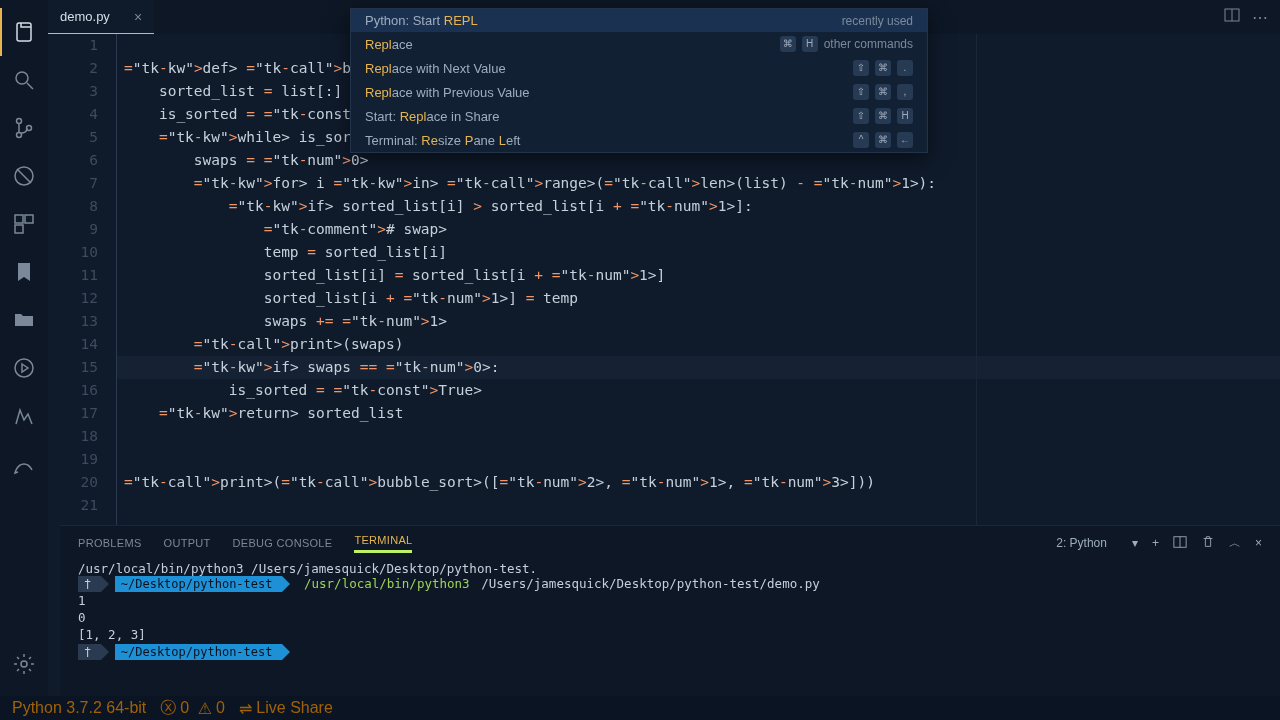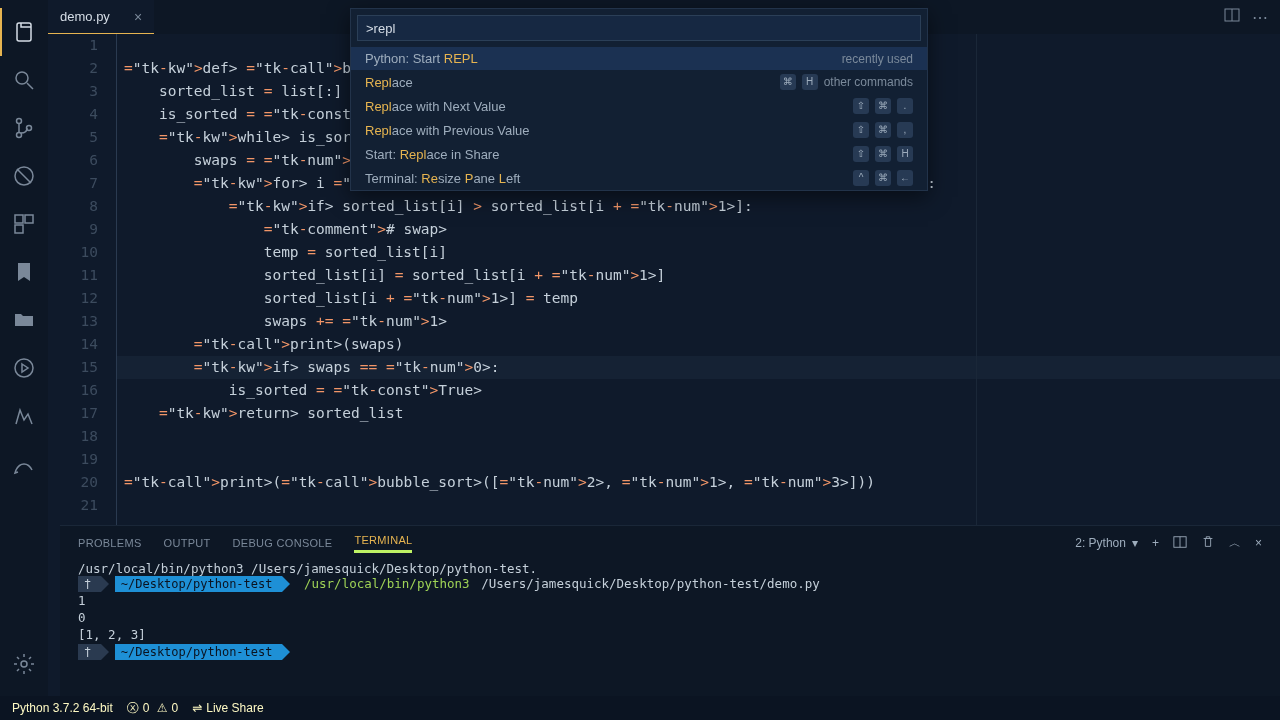--- a/index.html
+++ b/index.html
@@ -78,40 +78,40 @@
   background: #0d1725; border-top: 1px solid #1a2738;
   display: flex; flex-direction: column;
 }
 .panel-tabs {
   display: flex; align-items: center; height: 34px; padding: 0 18px; gap: 22px;
   font-size: 11px; color: #7a8899;
 }
 .panel-tab { cursor: pointer; letter-spacing: .3px; }
 .panel-tab.active { color: #e6b450; border-bottom: 3px solid #bef264; padding-bottom: 4px; }
 .panel-right { margin-left: auto; display: flex; align-items: center; gap: 14px; color: #9eadbd; font-size: 12px; }
-.panel-right .sel { display:flex; align-items:center; gap:6px;}
+.panel-right .sel { display:flex; align-items:center; gap:25px;}
 .panel-body {
   flex: 1; padding: 0 18px; font-family: Menlo, Consolas, monospace; font-size: 12.5px; line-height: 17px;
   color: #c5d0da; overflow:hidden;
 }
 .term-path { color: #c5d0da; }
 .term-link { color: #c5d0da; }
 .prompt-chip {
   display: inline-block; background: #1e90d6; color: #0b1320; padding: 0 10px 0 6px;
   font-size: 12px; position: relative; height:16px; line-height:16px;
 }
 .prompt-chip::after { content:''; position:absolute; right:-8px; top:0; border-top:8px solid transparent;
   border-bottom:8px solid transparent; border-left:8px solid #1e90d6;}
 .prompt-chip.dark { background:#2a3a50; color:#c5d0da; }
 .prompt-chip.dark::after { border-left-color:#2a3a50; }
 .cmd-green { color: #9fd356; }
 
 .status-bar {
   position: absolute; left: 0; right: 0; bottom: 0; height: 24px;
-  background: #0b1422; color: #fef9c3; font-size: 12px;
+  background: #0b1422; color: #a16207; font-size: 16px;
   display: flex; align-items: center; padding: 0 12px; gap: 14px;
 }
 .status-bar .right { margin-left: auto; display: flex; gap: 16px; align-items: center;}
 .status-item { display:flex; align-items:center; gap:4px; cursor:pointer;}
 </style>
 </head>
 <body>
 
 <div class="activity-bar">
   <div class="activity-item active">
@@ -240,21 +240,20 @@
       <div class="code-line">            is_sorted <span class="tk-op">=</span> <span class<span="" class="tk-op">=</span>"tk<span class="tk-op">-</span>const"<span class="tk-op">&gt;</span>True&gt;</div>
       <div class="code-line">    <span class<span="" class="tk-op">=</span>"tk<span class="tk-op">-</span>kw"<span class="tk-op">&gt;</span>return&gt; sorted_list</div>
       <div class="code-line"></div>
       <div class="code-line"></div>
       <div class="code-line"><span class<span="" class="tk-op">=</span>"tk<span class="tk-op">-</span>call"<span class="tk-op">&gt;</span>print&gt;(<span class<span="" class="tk-op">=</span>"tk<span class="tk-op">-</span>call"<span class="tk-op">&gt;</span>bubble_sort&gt;([<span class<span="" class="tk-op">=</span>"tk<span class="tk-op">-</span>num"<span class="tk-op">&gt;</span>2&gt;, <span class<span="" class="tk-op">=</span>"tk<span class="tk-op">-</span>num"<span class="tk-op">&gt;</span>1&gt;, <span class<span="" class="tk-op">=</span>"tk<span class="tk-op">-</span>num"<span class="tk-op">&gt;</span>3&gt;]))</div>
       <div class="code-line"></div>
     </div>
 </div>
 
 <div class="palette">
-  <input class="palette-input" value="&gt;repl" style="">
   <div class="palette-list" id="palette-list">
       <div class="palette-item selected">
         <span class="label"><span>Python: Start </span><span class="hl">REPL</span><span></span></span>
         <span class="right">
           <span>recently used</span>
         </span>
       </div>
       <div class="palette-item">
         <span class="label"><span></span><span class="hl">Repl</span><span>ace</span></span>
         <span class="right">

